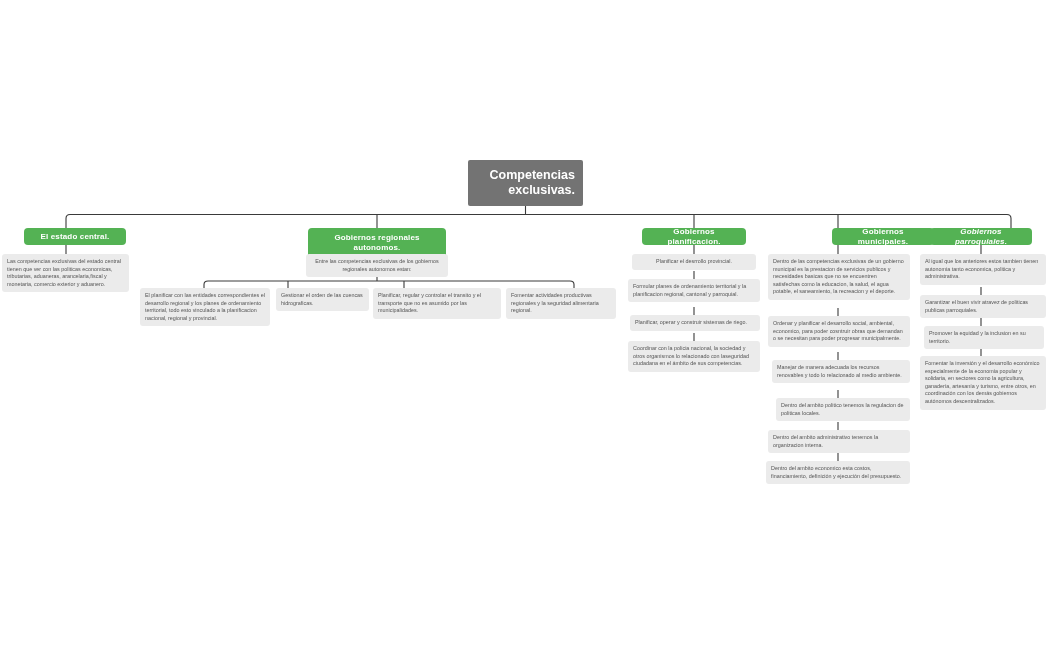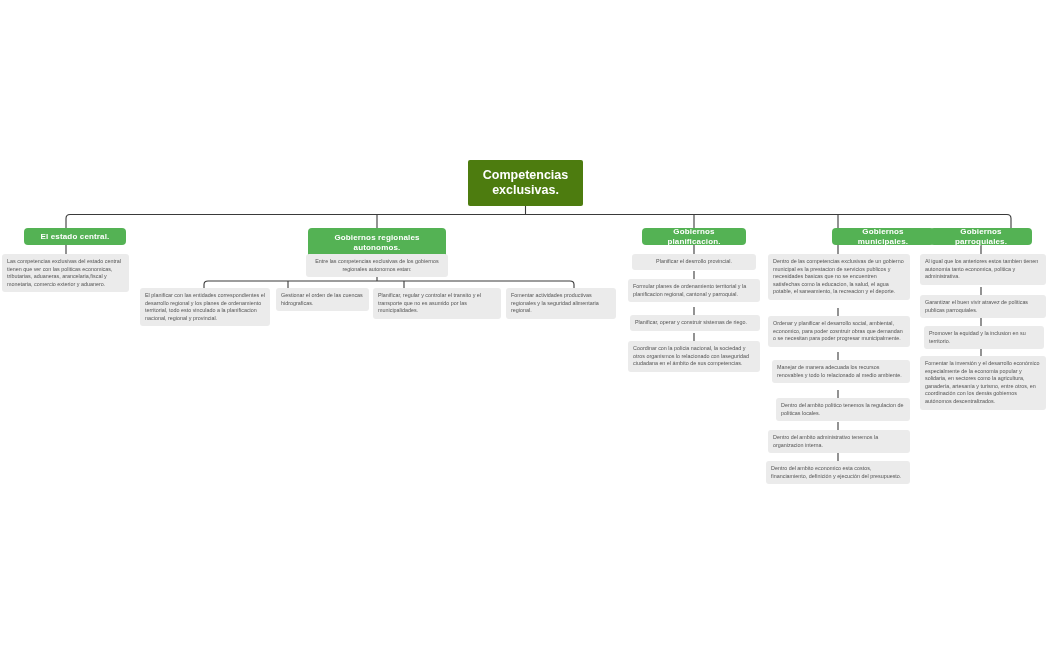--- a/index.html
+++ b/index.html
@@ -32,26 +32,26 @@
     pointer-events: none;
   }
 
   .node {
     position: absolute;
     box-sizing: border-box;
   }
 
   
   .root-node {
-    background: #4d7c0f;
+    background: #737373;
     color: #ffffff;
     font-size: 12.5px;
     font-weight: bold;
     line-height: 15px;
-    text-align: center;
+    text-align: right;
     display: flex;
     align-items: center;
     justify-content: center;
     border-radius: 2px;
     padding: 4px 8px;
   }
 
   
   .branch-header {
     background: #54b254;
@@ -163,21 +163,21 @@
   <div class="node leaf-node" style="left:768px; top:316px; width:142px;">Ordenar y planificar el desarrollo social, ambiental, economico, para poder cosntruir obras que demandan o se necesitan para poder progresar municipalmente.</div>
 
   <div class="node leaf-node" style="left:772px; top:360px; width:138px;">Manejar de manera adecuada los recursos renovables y todo lo relacionado al medio ambiente.</div>
 
   <div class="node leaf-node" style="left:776px; top:398px; width:134px;">Dentro del ambito politico tenemos la regulacion de politicas locales.</div>
 
   <div class="node leaf-node" style="left:768px; top:430px; width:142px;">Dentro del ambito administrativo tenemos la organizacion interna.</div>
 
   <div class="node leaf-node" style="left:766px; top:461px; width:144px;">Dentro del ambito economico esta costos, financiamiento, definición y ejecución del presupuesto.</div>
 
-  <div class="node branch-header" style="left:930px; top:228px; width:102px; height:17px;">Gobiernos parroquiales.</div>
+  <div class="node branch-header" style="left:930px; top:228px; width:102px; height:17px;font-style:italic;">Gobiernos parroquiales.</div>
 
   <div class="node leaf-node" style="left:920px; top:254px; width:126px;">Al igual que los anteriores estos tambien tienen autonomia tanto economica, politica y administrativa.</div>
 
   <div class="node leaf-node" style="left:920px; top:295px; width:126px;">Garantizar el buen vivir atravez de politicas publicas parroquiales.</div>
 
   <div class="node leaf-node" style="left:924px; top:326px; width:120px;">Promover la equidad y la inclusion en su territorio.</div>
 
   <div class="node leaf-node" style="left:920px; top:356px; width:126px;">Fomentar la inversión y el desarrollo económico especialmente de la economía popular y solidaria, en sectores como la agricultura, ganadería, artesanía y turismo, entre otros, en coordinación con los demás gobiernos autónomos descentralizados.</div>
 
 </div>

